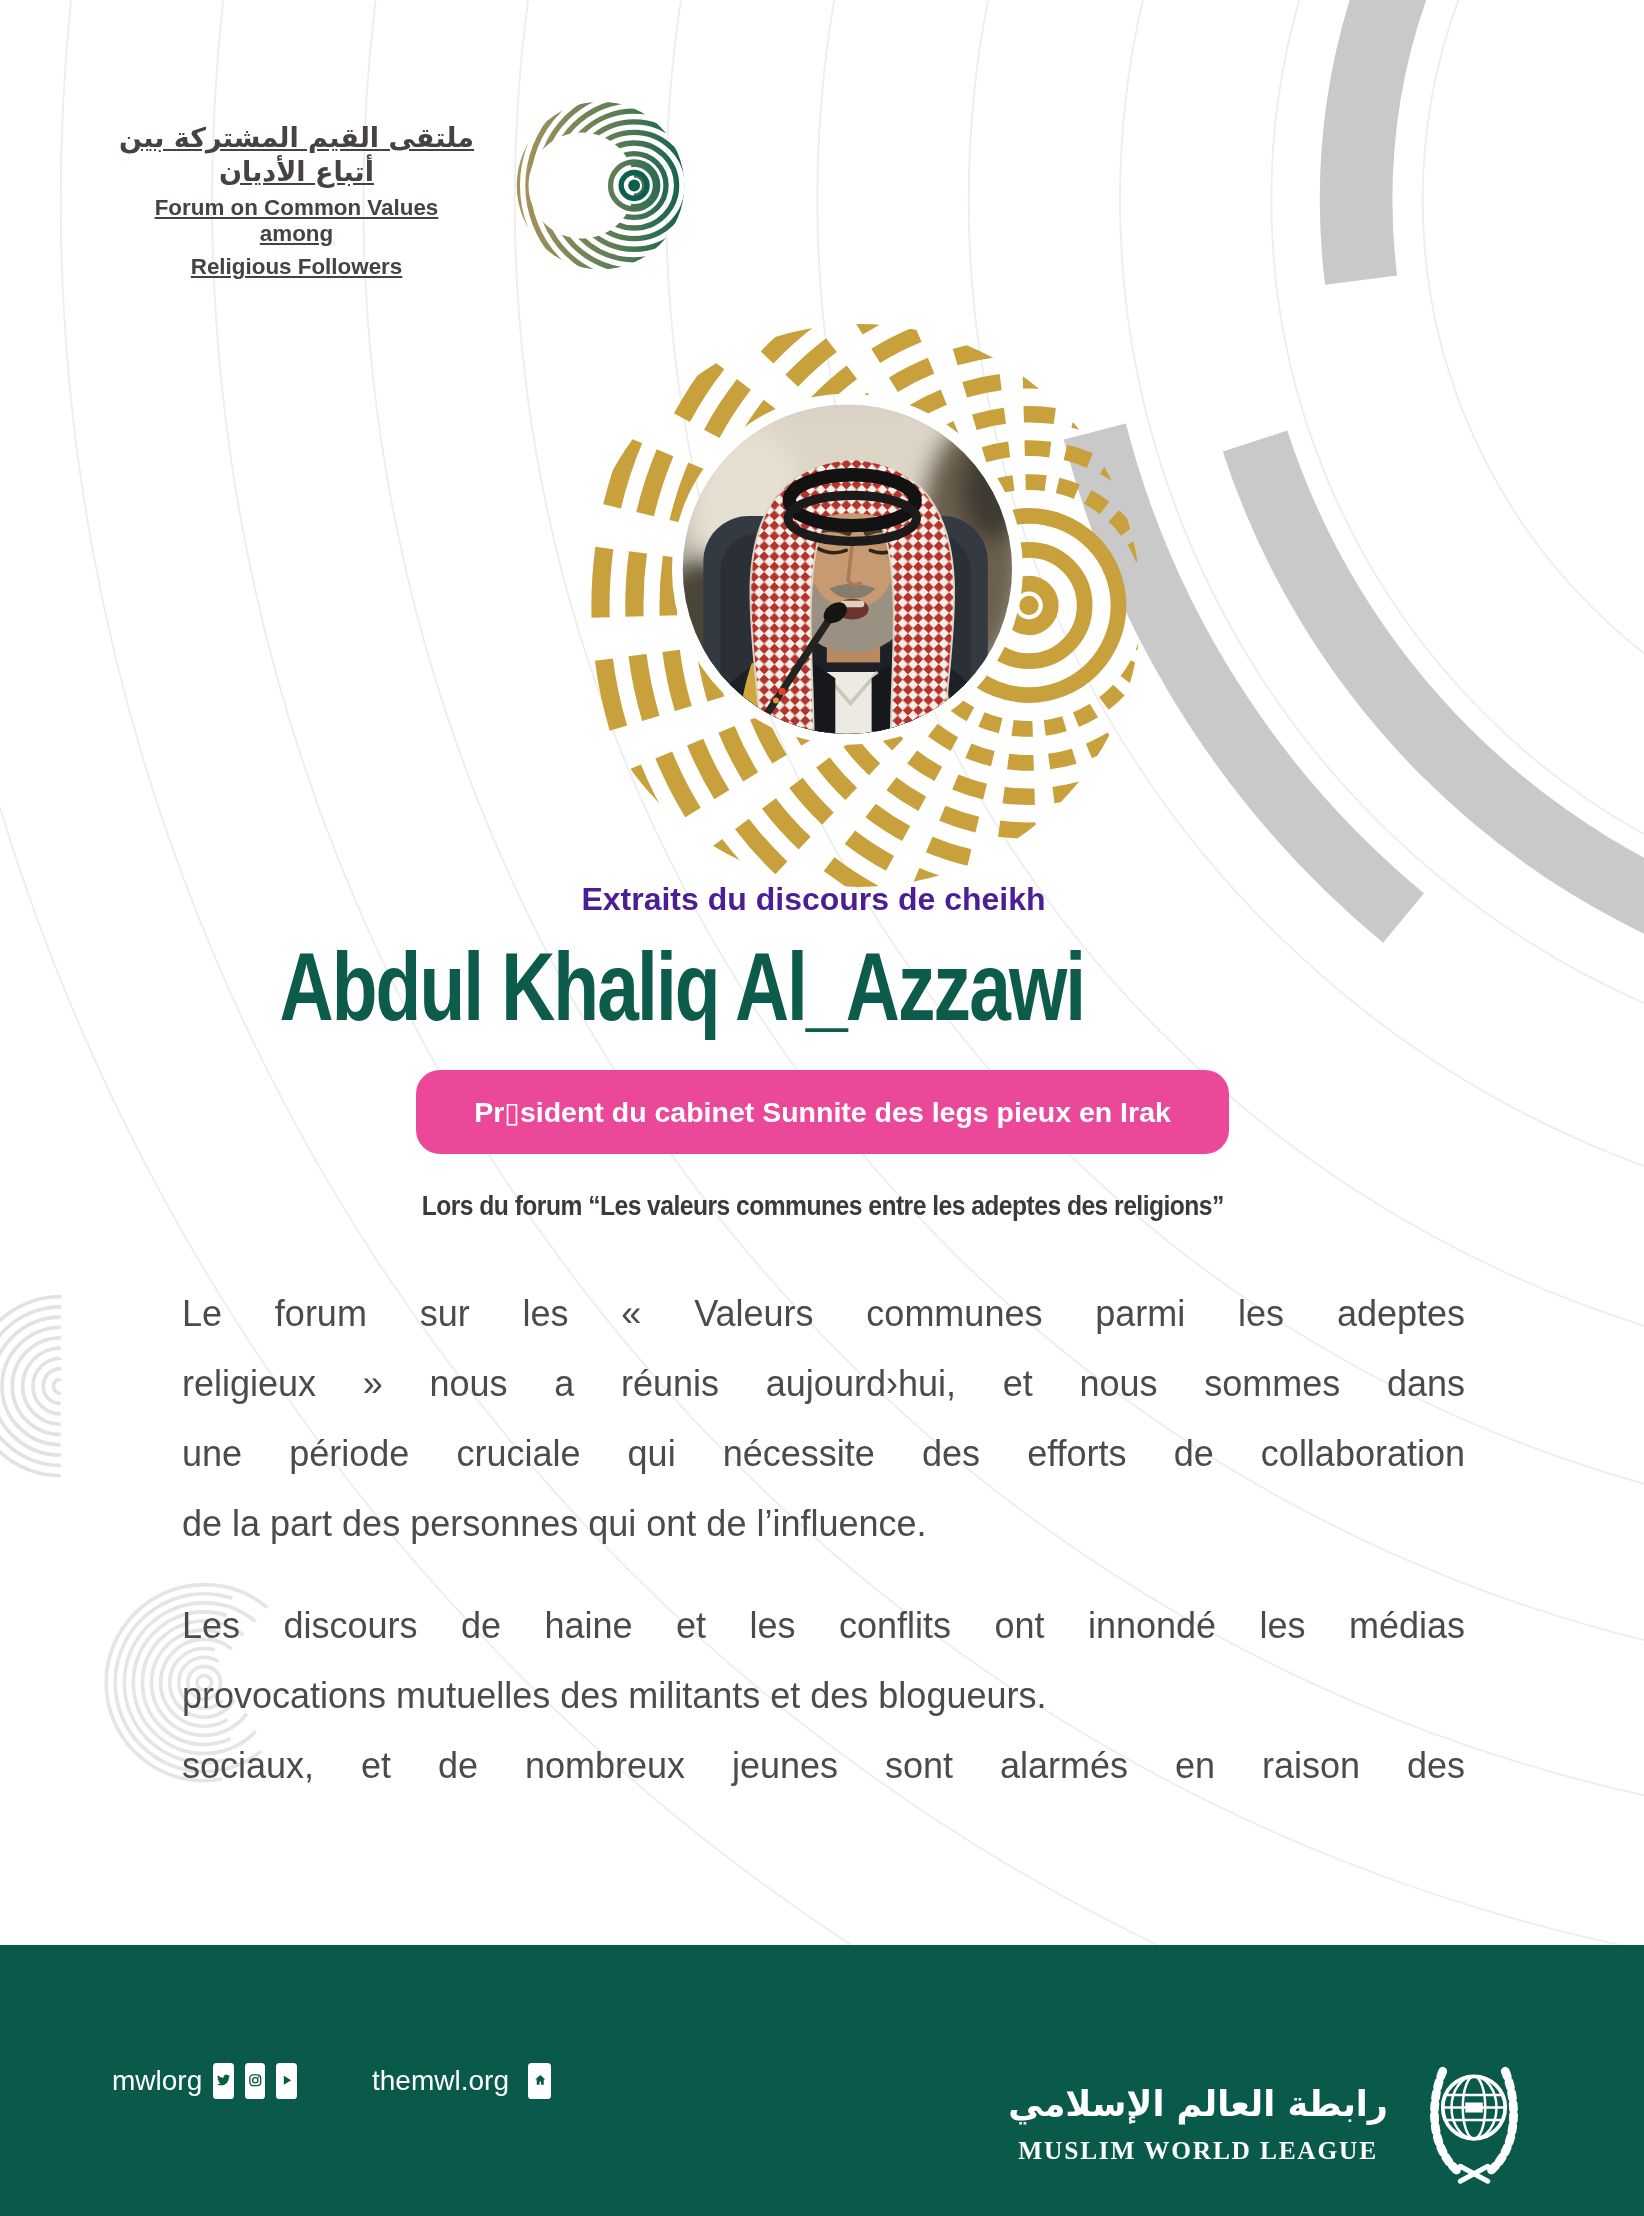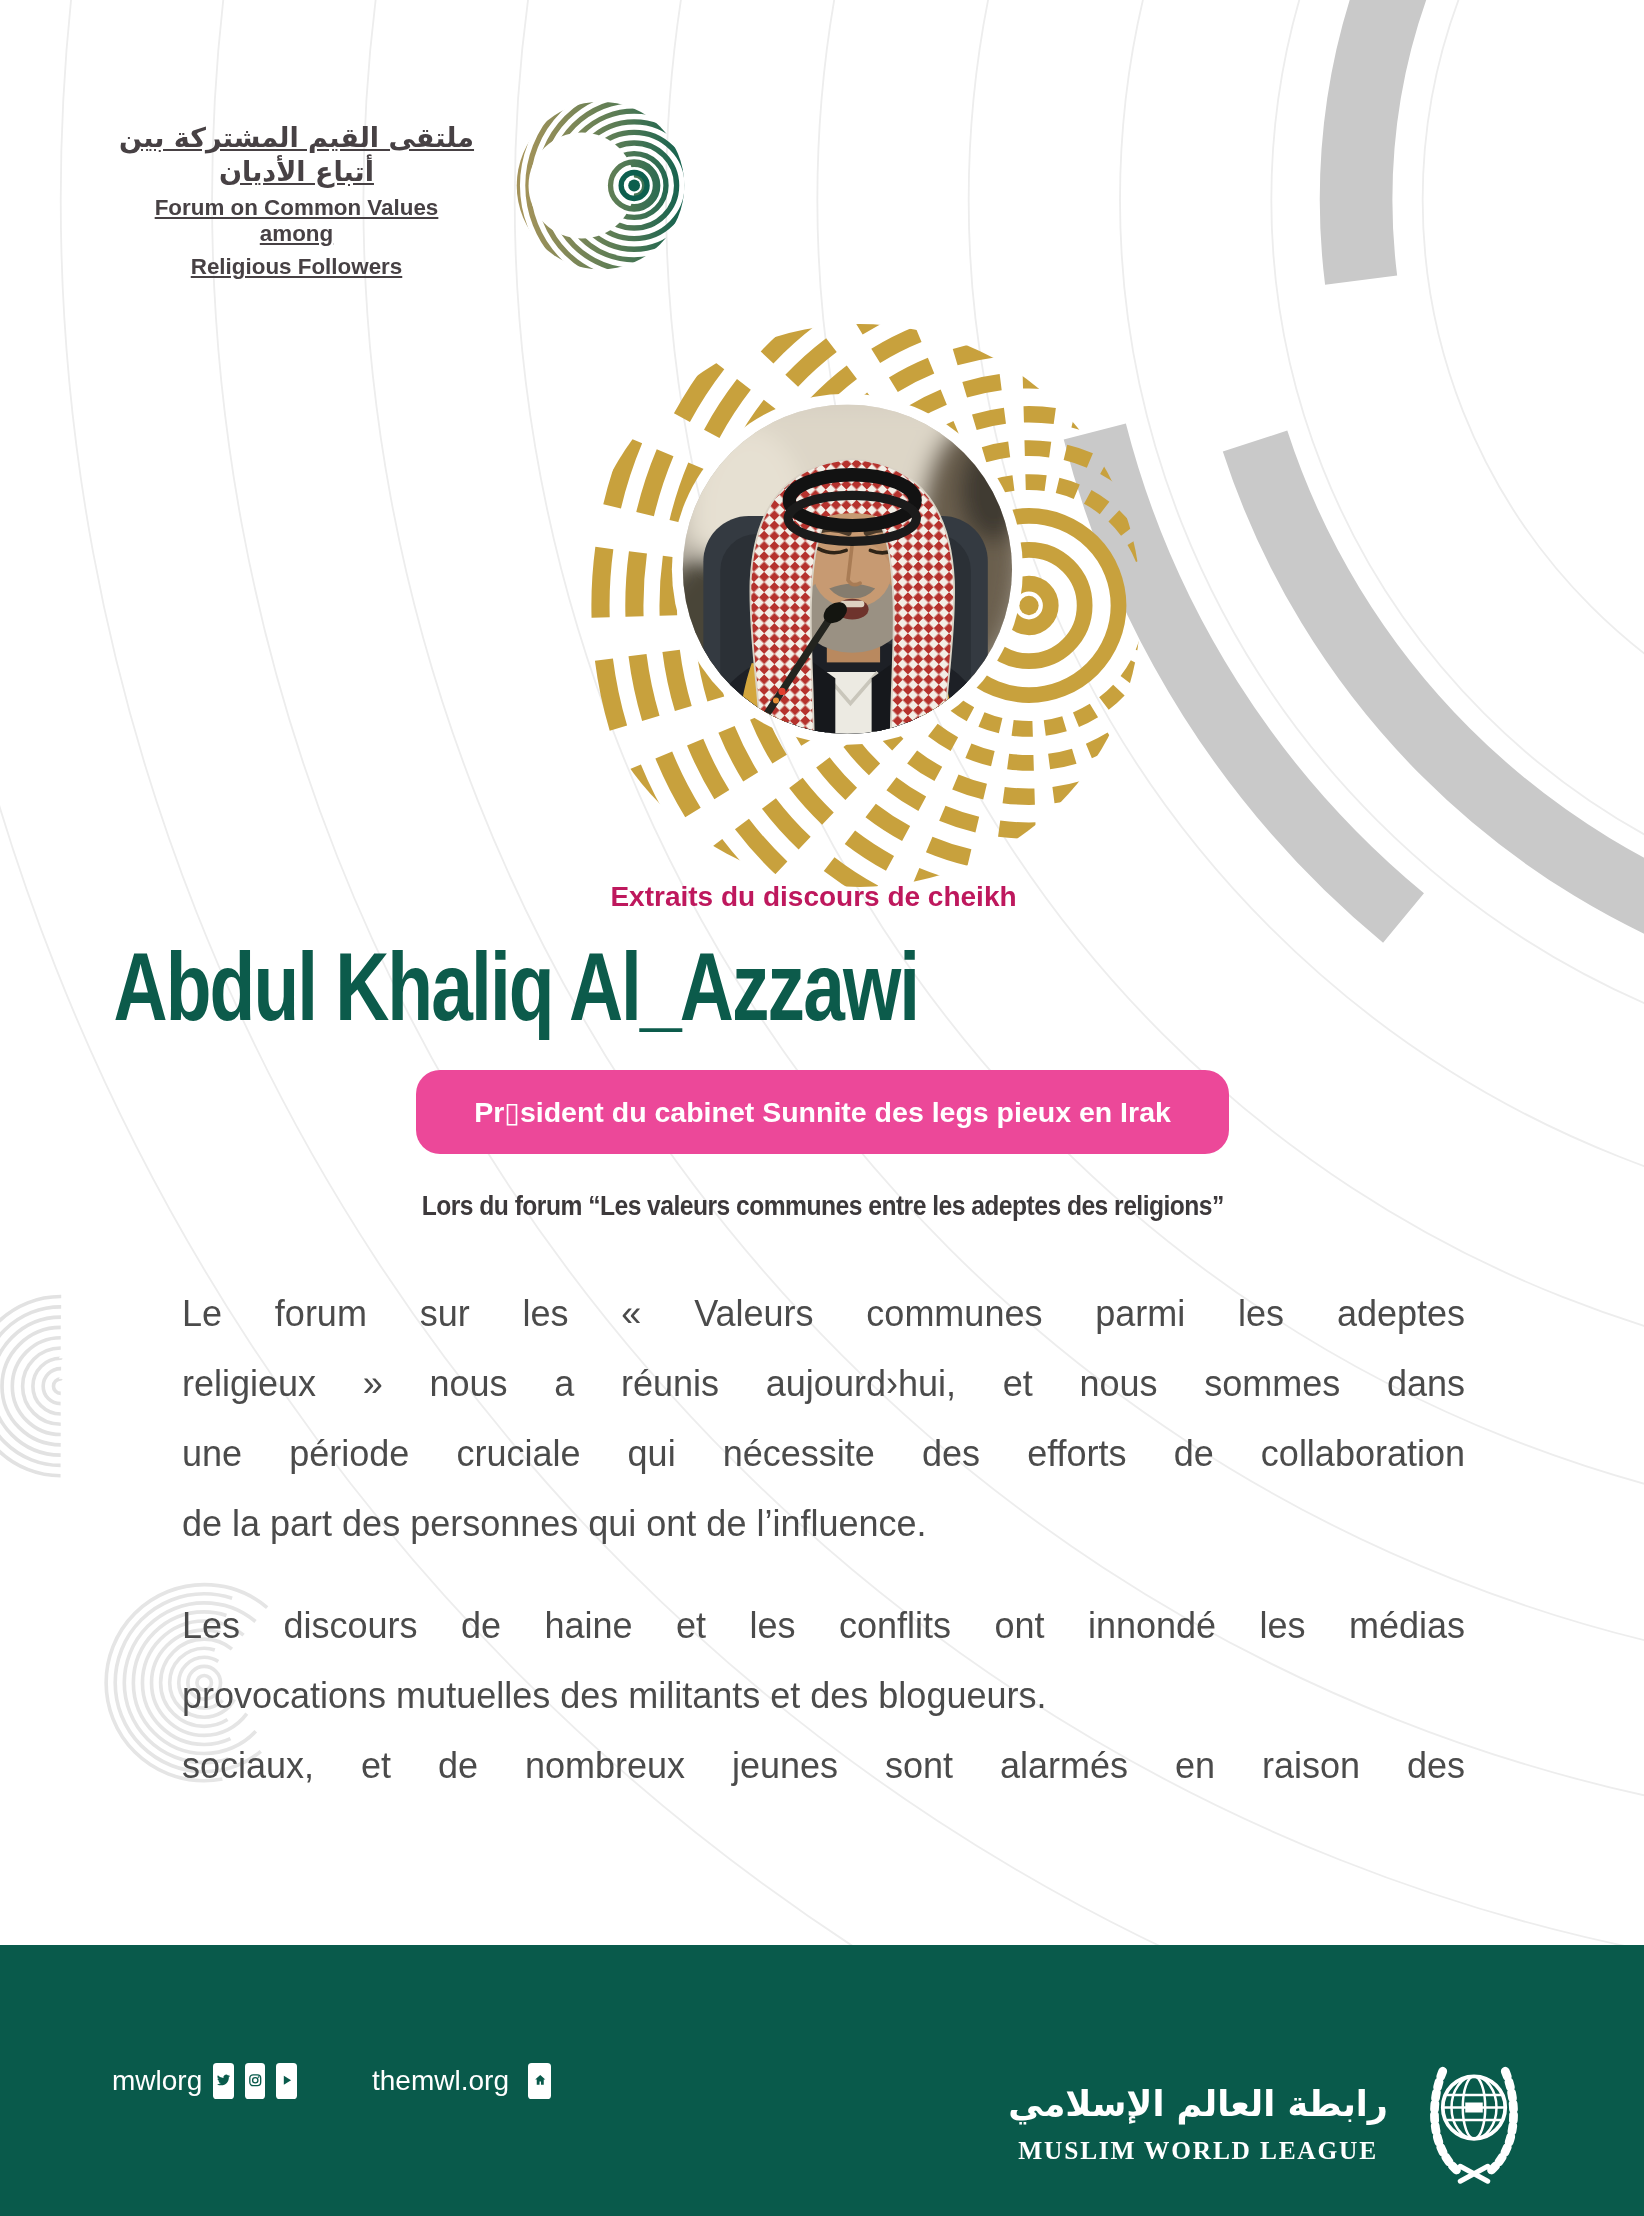--- a/index.html
+++ b/index.html
@@ -16,22 +16,22 @@
     position:absolute;left:115px;top:121px;width:363px;z-index:2;
     text-align:center;color:#474144;font-weight:bold;text-decoration:underline;
   }
   .header-logo-text .ar{font-family:"DejaVu Sans",sans-serif;font-size:27px;direction:rtl;line-height:1.25;}
   .header-logo-text .en{font-size:22.4px;line-height:1.2;margin-top:6px;}
   .logo-mark{position:absolute;left:512px;top:97px;width:177px;height:177px;z-index:2;}
   
   .portrait-wrap{position:absolute;left:569px;top:315px;width:581px;height:581px;z-index:2;}
   
   .kicker{position:absolute;left:0;top:881px;width:1627px;text-align:center;z-index:2;
-    font-size:28px;font-weight:bold;color:#be185d;}
-  .speaker-name{position:absolute;left:0;top:932px;width:1363px;z-index:2;
+    font-size:32px;font-weight:bold;color:#4c1d95;}
+  .speaker-name{position:absolute;left:0;top:932px;width:1363px;text-align:center;z-index:2;
     font-size:96px;font-weight:bold;color:#0c5b4b;letter-spacing:-2.4px;white-space:nowrap;}
   .speaker-name .squeeze{display:inline-block;transform:scaleX(.78);transform-origin:center;}
   .badge-row{position:absolute;left:0;top:1070px;width:1645px;text-align:center;z-index:2;}
   .role-badge{display:inline-block;background:#ec4899;color:#fff;border-radius:24px;
     font-size:28.5px;font-weight:bold;line-height:84px;height:84px;padding:0 58px;letter-spacing:0px;}
   .event-line{position:absolute;left:0;top:1190px;width:1645px;text-align:center;z-index:2;
     font-size:28px;font-weight:bold;color:#3d393b;white-space:nowrap;}
   .event-line .squeeze{display:inline-block;transform:scaleX(.88);transform-origin:center;letter-spacing:-0.6px;}
   
   .quote-block{position:absolute;left:182px;top:1279px;width:1283px;z-index:2;color:#4b4b4b;}

